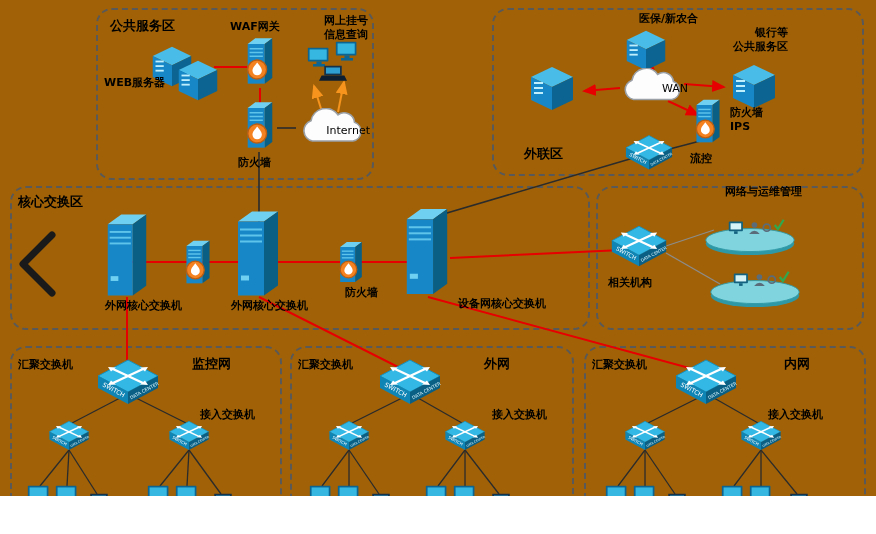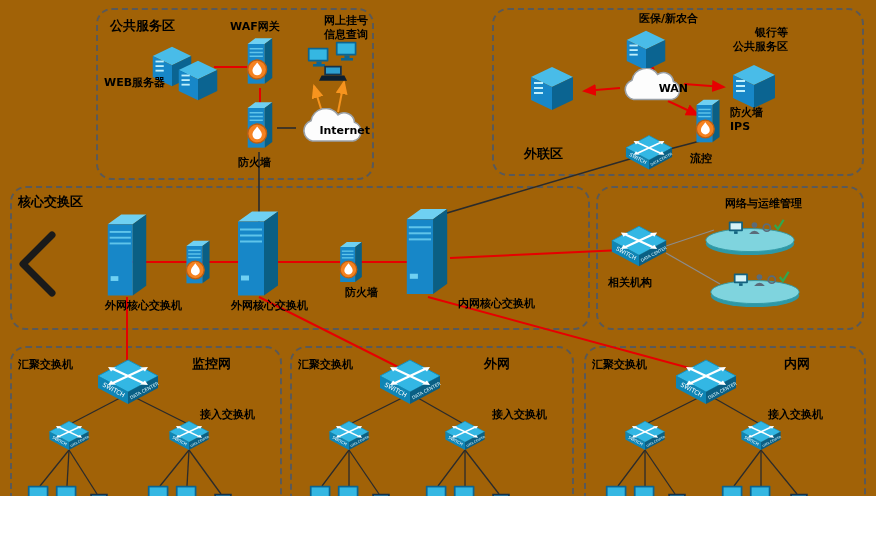--- a/index.html
+++ b/index.html
@@ -3,21 +3,21 @@
 <meta charset="utf-8">
 <style>
   *{margin:0;padding:0;box-sizing:border-box}
   html,body{background:#fff}
   body{font-family:"DejaVu Sans","Liberation Sans",sans-serif;color:#000}
   #canvas{position:relative;width:876px;height:496px;background:#a16207;overflow:hidden}
   .zone{position:absolute;border:2px dashed var(--zone-border,#595959);border-radius:16px;z-index:0;background:transparent}
   .zone-title{position:absolute;font-weight:bold;font-size:13px;color:#000;z-index:4;white-space:pre-line;line-height:1.2}
   .node{position:absolute;z-index:2;line-height:0}
   .lbl{position:absolute;font-weight:bold;font-size:11px;color:#000;z-index:4;white-space:pre-line;line-height:1.25}
-  .lbl.plain{font-weight:bold}
+  .lbl.plain{font-weight:normal}
   .center{text-align:right}
   #lines{position:absolute;left:0;top:0;z-index:1}
   #prev{position:absolute;left:14px;top:230px;z-index:5;cursor:pointer}
   line.red{stroke:var(--accent-red,#e60000);stroke-width:2}
   line.blk{stroke:var(--line-black,#2b2b2b);stroke-width:1.6}
   line.tree{stroke:var(--line-black,#2b2b2b);stroke-width:1.3}
   line.thin{stroke:#8c8c8c;stroke-width:1.2}
   line.org{stroke:var(--flame-orange,#f7941e);stroke-width:2}
 </style>
 </head>
@@ -274,28 +274,28 @@
   <div class="lbl center" style="left:212px;top:299px;width:96px">外网核心交换机</div>
 
   <div class="node" style="left:336px;top:236px"><svg width="30" height="52">
         <use href="#sym-firewall"></use>
       </svg></div>
   <div class="lbl center" style="left:324px;top:286px;width:54px">防火墙</div>
 
   <div class="node" style="left:400px;top:203px"><svg width="54" height="97">
         <use href="#sym-tower"></use>
       </svg></div>
-  <div class="lbl" style="left:458px;top:297px;width:100px">内网核心交换机</div>
+  <div class="lbl" style="left:458px;top:297px;width:100px">设备网核心交换机</div>
 
   <div class="node" style="left:610px;top:224px"><svg width="58" height="48">
         <use href="#sym-switch"></use>
       </svg></div>
   <div class="lbl" style="left:608px;top:276px">相关机构</div>
 
-  <div class="lbl center" style="left:702px;top:197px;width:100px">网络与运维管理</div>
+  <div class="lbl center" style="left:702px;top:185px;width:100px">网络与运维管理</div>
   <div class="node" style="left:700px;top:210px"><svg width="100" height="46">
         <use href="#sym-platform"></use>
       </svg></div>
 
   <div class="node" style="left:704px;top:262px"><svg width="102" height="46">
         <use href="#sym-platform"></use>
       </svg></div>
 
   <div class="lbl" style="left:18px;top:358px">汇聚交换机</div>
   <div class="node" style="left:96px;top:358px"><svg width="64" height="52">

